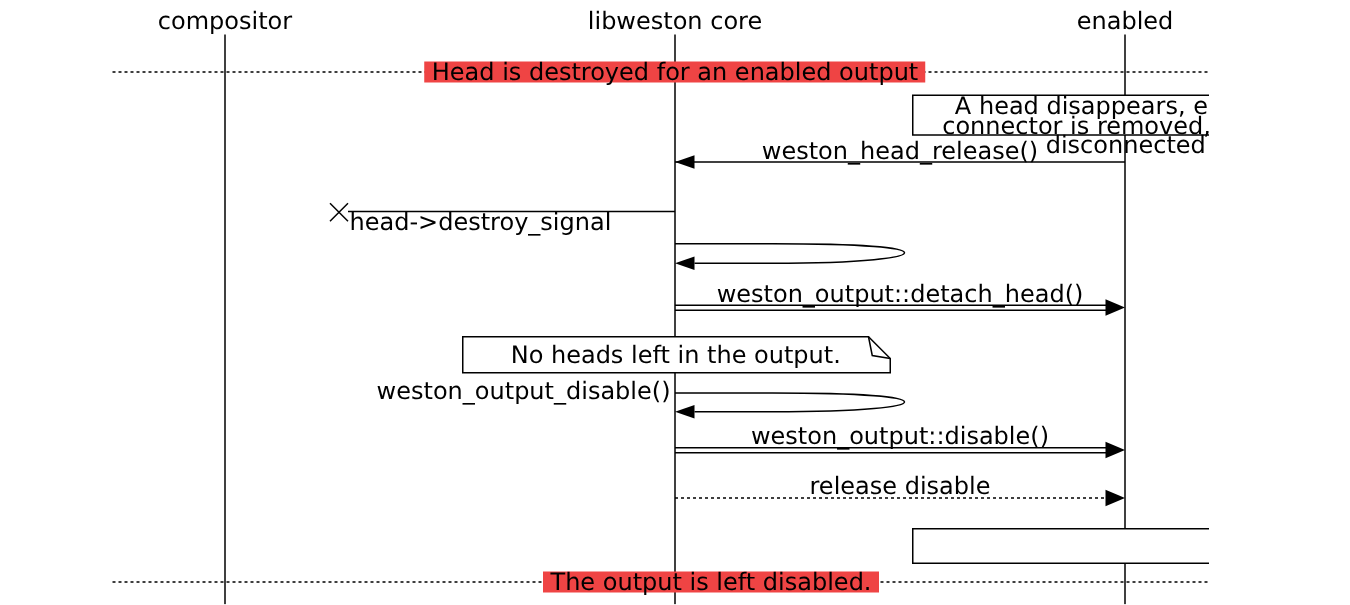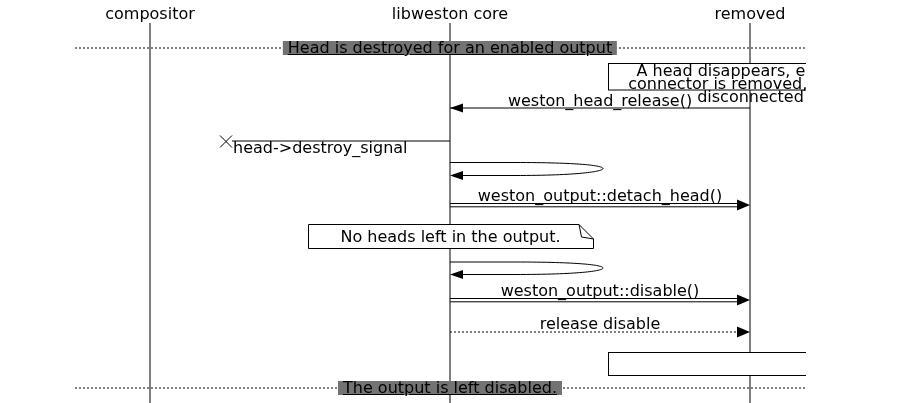--- a/index.html
+++ b/index.html
@@ -14,21 +14,21 @@
   }
   .stage svg{position:absolute;left:0;top:0;}
   .lbl{
     position:absolute;
     white-space:nowrap;
     line-height:14px;
     z-index:2;
   }
   .center{transform:translateX(-50%);}
   .right{transform:translateX(-100%);}
-  .bg{background:#737373;padding:0 5px;text-decoration:underline;}
+  .bg{background:#ef4444;padding:0 5px;}
   .notetext{
     position:absolute;
     text-align:center;
     line-height:13px;
     z-index:2;
   }
 </style>
 </head>
 <body>
 
@@ -69,27 +69,28 @@
     <polygon points="750,300 737,294.5 737,305.5" fill="#000"></polygon>
 
     <line x1="450" y1="332" x2="738" y2="332" stroke="#000" stroke-width="1" stroke-dasharray="2,2"></line>
     <polygon points="750,332 737,326.5 737,337.5" fill="#000"></polygon>
 
     <rect x="608.5" y="352.5" width="284" height="23" fill="#fff" stroke="#000" stroke-width="1"></rect>
   </svg>
 
   <div class="lbl center" style="left:150px;top:7px">compositor</div>
   <div class="lbl center" style="left:450px;top:7px">libweston core</div>
-  <div class="lbl center" style="left:750px;top:7px">removed</div>
+  <div class="lbl center" style="left:750px;top:7px">enabled</div>
 
   <div class="lbl center bg" style="left:450px;top:41px">Head is destroyed for an enabled output</div>
-  <div class="lbl center bg" style="left:450px;top:381px">The output is left disabled.</div>
+  <div class="lbl center bg" style="left:474px;top:381px">The output is left disabled.</div>
 
   <div class="notetext" style="left:309px;top:230px;width:283px">No heads left in the output.</div>
   <div class="notetext" style="left:609px;top:64px;width:283px">A head disappears, e.g. MST connector is removed, not just disconnected</div>
 
   <div class="lbl center" style="left:600px;top:94px">weston_head_release()</div>
   <div class="lbl" style="left:233px;top:141px">head-&gt;destroy_signal</div>
   <div class="lbl center" style="left:600px;top:189px">weston_output::detach_head()</div>
+  <div class="lbl right" style="left:447px;top:254px">weston_output_disable()</div>
   <div class="lbl center" style="left:600px;top:284px">weston_output::disable()</div>
   <div class="lbl center" style="left:600px;top:317px">release disable</div>
 
 </div>
 
 </body></html>

